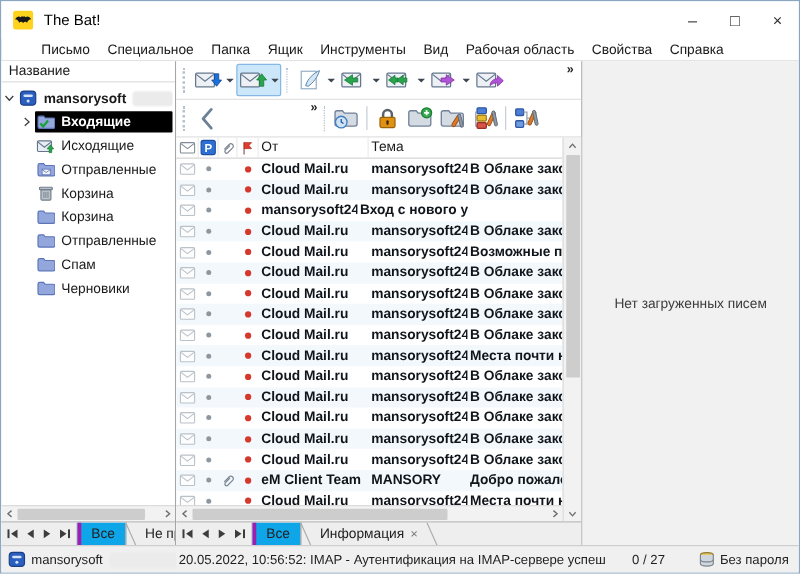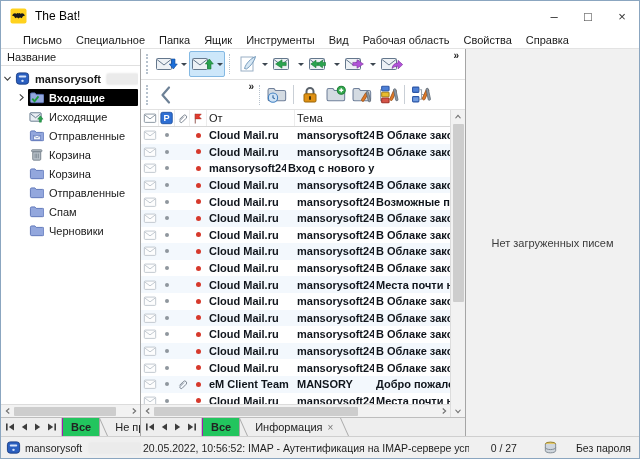--- a/index.html
+++ b/index.html
@@ -8,21 +8,21 @@
 .window { width:640px; height:459px; border:1px solid #8ba6c0; background:#fff; display:flex; flex-direction:column; overflow:hidden; }
 
 
 .titlebar { height:30px; flex:0 0 auto; display:flex; align-items:center; padding-left:9px; background:#fff; }
 .app-icon { width:17px; height:16px; display:flex; }
 .title-text { margin-left:8px; font-size:12px; color:#000; }
 .win-controls { margin-left:auto; display:flex; height:100%; }
 .win-btn { width:34px; display:flex; align-items:center; justify-content:center; font-size:13px; color:#333; }
 
 
-.menubar { height:17px; flex:0 0 auto; display:flex; align-items:center; padding-left:15px; background:#fff; }
+.menubar { height:17px; flex:0 0 auto; display:flex; align-items:center; padding-left:1px; background:#fff;margin-left:24px; }
 .menu-item { padding:0 7px; white-space:nowrap; }
 
 
 .main { flex:1; display:flex; min-height:0; border-top:1px solid #e3e3e3; }
 .left-panel { width:140px; flex:0 0 auto; border-right:1px solid #a5a5a5; display:flex; flex-direction:column; background:#fff; }
 .center-panel { width:325px; flex:0 0 auto; border-right:1px solid #a5a5a5; display:flex; flex-direction:column; background:#fff; }
 .right-panel { flex:1; background:#f1f1f1; display:flex; align-items:center; justify-content:center;text-align:center; }
 .empty-text { color:#3c3c3c; }
 
 
@@ -86,30 +86,30 @@
 .sarr { width:13px; height:100%; display:flex; align-items:center; justify-content:center; flex:0 0 auto; }
 .h-track { flex:1; height:100%; display:flex; align-items:center; }
 .h-thumb { height:9px; background:#cdcdcd; border-radius:1px; }
 
 
 .tab-bar { height:19px; flex:0 0 auto; background:#eeeeee; border-top:1px solid #bdbdbd; display:flex; align-items:stretch; overflow:hidden; }
 .vcr { display:flex; align-items:center; gap:2px; padding:0 3px; border-right:1px solid #c8c8c8; flex:0 0 auto; }
 .vcr-btn { width:12px; height:12px; display:flex; }
 .tabs { display:flex; align-items:stretch; flex:1; min-width:0; }
 .tab { display:flex; align-items:center; padding:0 8px; white-space:nowrap; color:#222; }
-.tab.active { background:#22c55e; border-left:1px solid #a21caf; border-right:1px solid #a9a9a9; font-weight:bold; }
+.tab.active { background:#0ea5e9; border-left:3px solid #a21caf; border-right:1px solid #a9a9a9; font-weight:normal; }
 .tab-slash { width:1px; background:#ababab; transform:skewX(24deg); margin:0 3px; flex:0 0 auto; }
 .close-x { margin-left:5px; color:#777; font-size:10px; }
 
 
 .statusbar { height:22px; flex:0 0 auto; background:#f0f0f0; border-top:1px solid #cfcfcf; display:flex; align-items:center; font-size:10.5px; color:#1e1e1e; }
 .sb-left { width:140px; flex:0 0 auto; display:flex; align-items:center; gap:4px; padding-left:5px; overflow:hidden; }
 .sb-msg { flex:1; min-width:0; white-space:nowrap; overflow:hidden; padding-left:2px; }
 .sb-count { flex:0 0 auto; padding:0 22px; }
-.sb-pass { flex:0 0 auto; display:flex; align-items:center; gap:17px; padding:0 8px 0 4px; }
+.sb-pass { flex:0 0 auto; display:flex; align-items:center; gap:2px; padding:0 8px 0 4px; }
 .sb-ic { width:16px; height:16px; display:flex; }
 </style>
 </head>
 <body>
 
 <div class="window">
 
   <div class="titlebar">
     <span class="app-icon">
         <svg xmlns="http://www.w3.org/2000/svg" viewBox="0 0 16 16" width="17" height="16">

